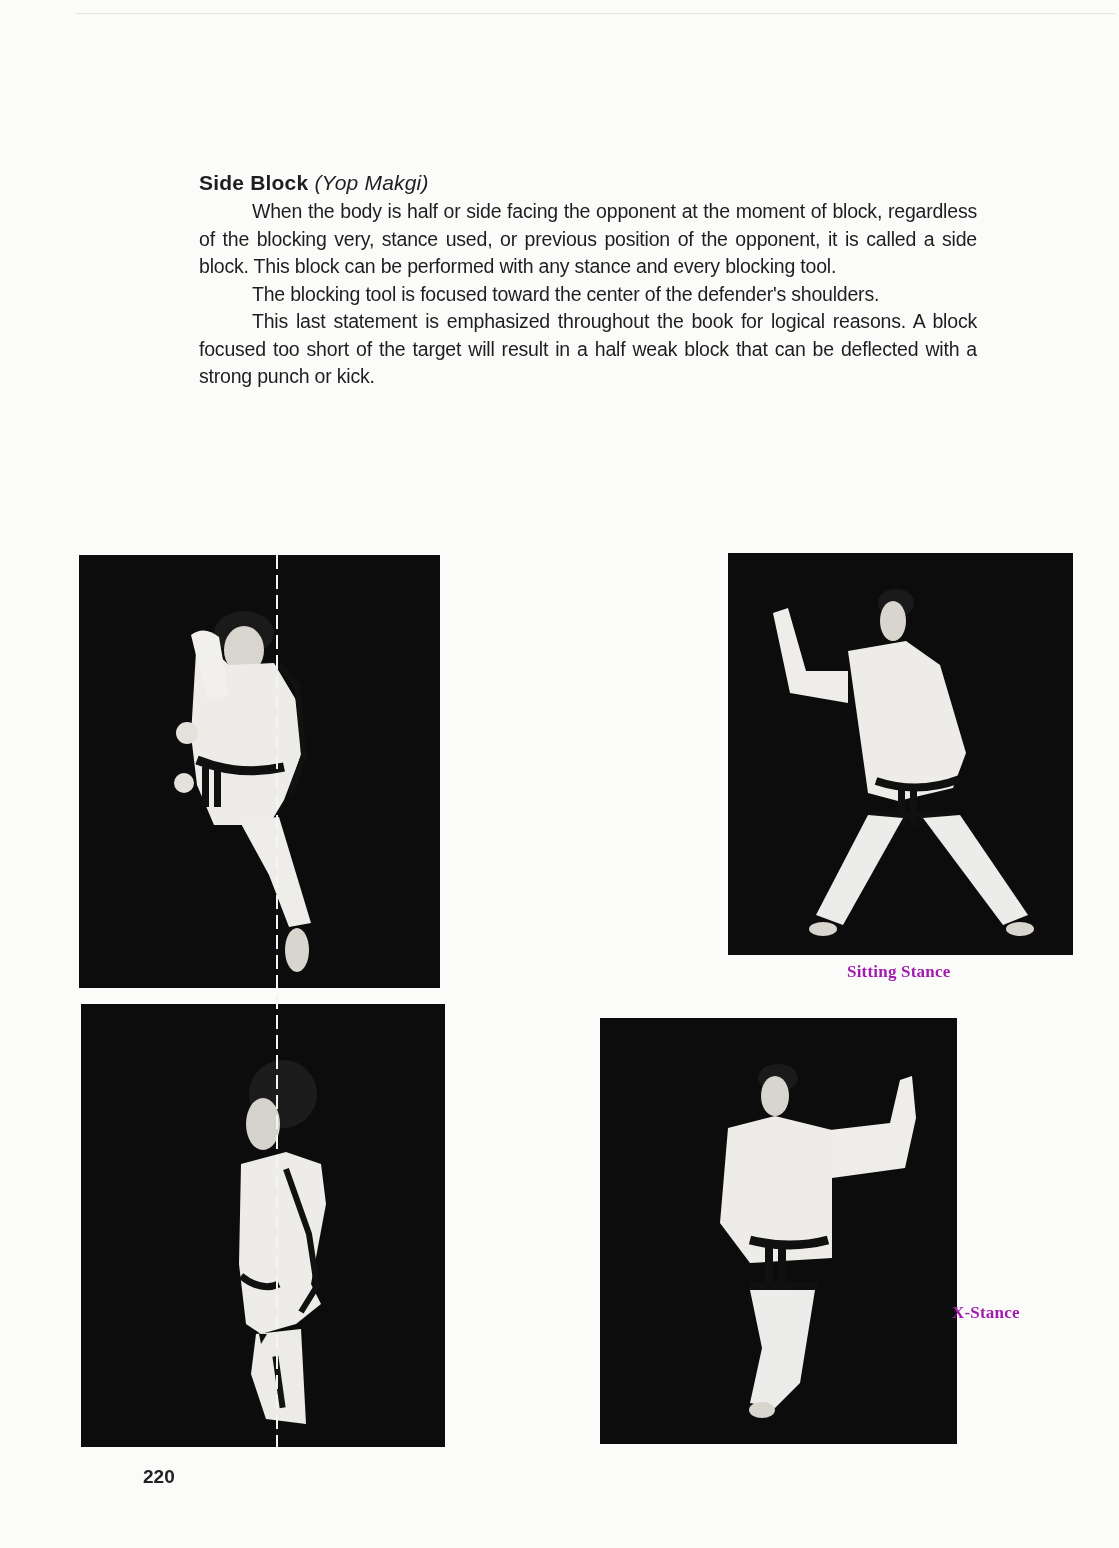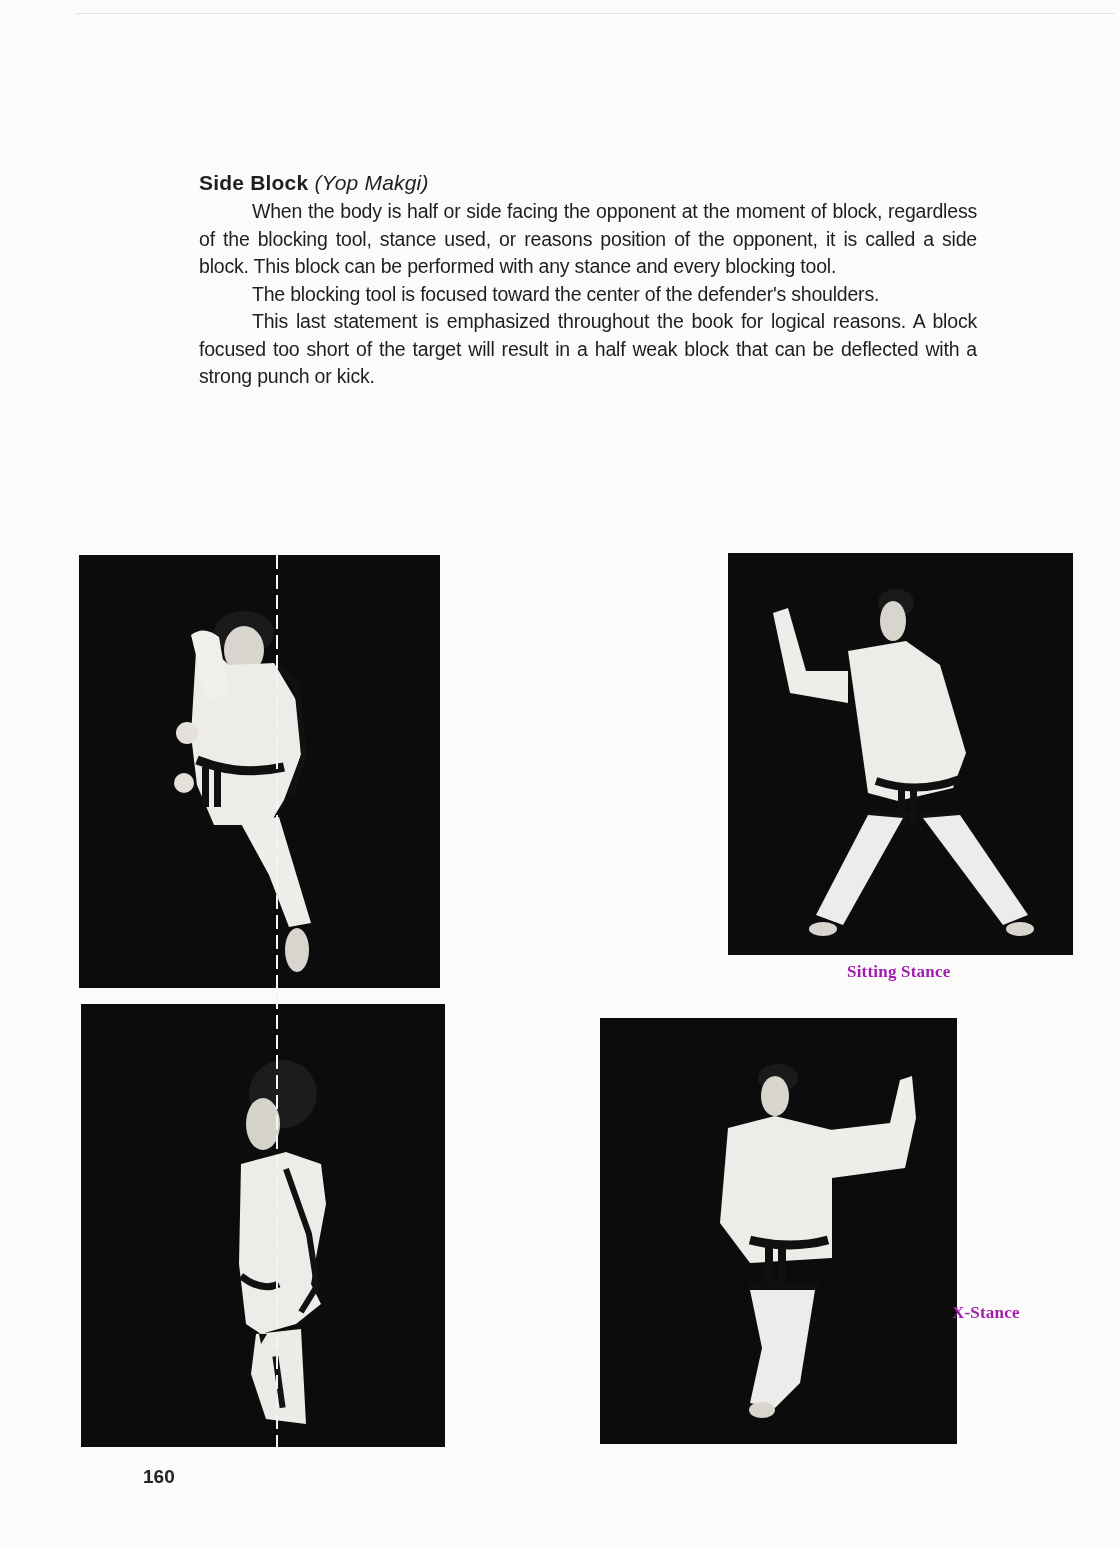--- a/index.html
+++ b/index.html
@@ -84,21 +84,21 @@
 </head>
 <body>
 
 <div class="bleed-line"></div>
 
 <div class="text-block">
   <h2 class="heading">
     <span>Side Block</span>
     <span class="sub">(Yop Makgi)</span>
   </h2>
-  <p class="para">When the body is half or side facing the opponent at the moment of block, regardless of the blocking tool, stance used, or reasons position of the opponent, it is called a side block. This block can be performed with any stance and every blocking tool.</p>
+  <p class="para">When the body is half or side facing the opponent at the moment of block, regardless of the blocking very, stance used, or previous position of the opponent, it is called a side block. This block can be performed with any stance and every blocking tool.</p>
   <p class="para">The blocking tool is focused toward the center of the defender's shoulders.</p>
   <p class="para">This last statement is emphasized throughout the book for logical reasons. A block focused too short of the target will result in a half weak block that can be deflected with a strong punch or kick.</p>
 </div>
 
 <div class="photo" style="left:79px; top:555px; width:361px; height:433px;">
   <svg viewBox="0 0 361 433">
 
     <ellipse cx="165" cy="78" rx="30" ry="22" fill="#1a1a1a"></ellipse>
 
     <ellipse cx="165" cy="95" rx="20" ry="24" fill="#d9d6d0"></ellipse>
@@ -184,13 +184,13 @@
     <rect x="178" y="228" width="8" height="50" fill="#101010"></rect>
     <path d="M150 268 L218 268" stroke="#101010" stroke-width="7"></path>
 
     <path d="M150 272 L215 272 L200 365 L175 390 L150 385 L162 330 Z" fill="#ececea"></path>
 
     <ellipse cx="162" cy="392" rx="13" ry="8" fill="#d8d4ce"></ellipse>
   </svg>
 </div>
 <div class="caption" style="left:952px; top:1303px;">X-Stance</div>
 
-<div class="page-number">160</div>
+<div class="page-number">220</div>
 
 </body></html>

